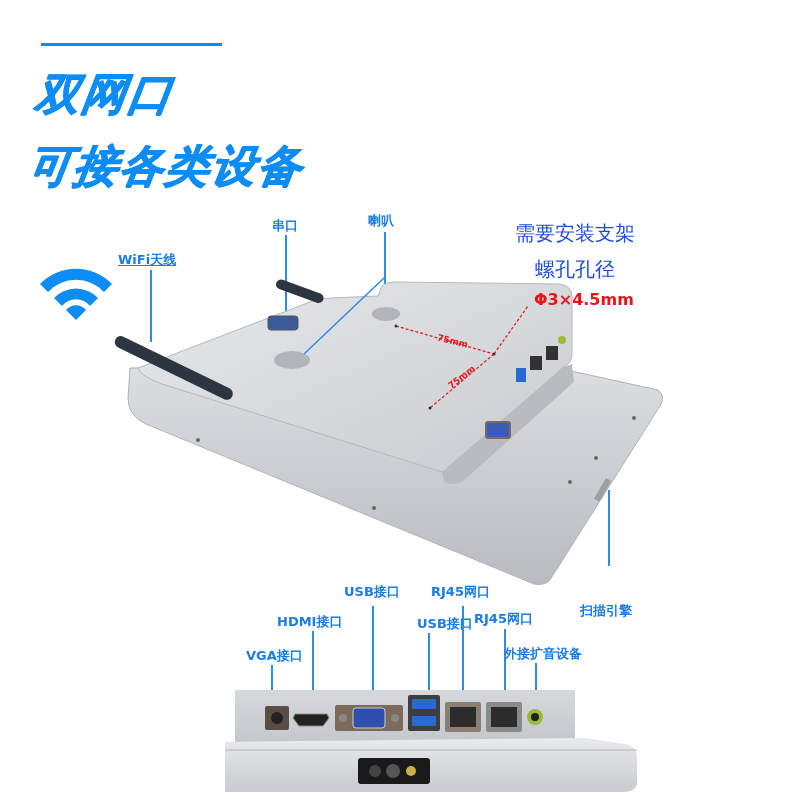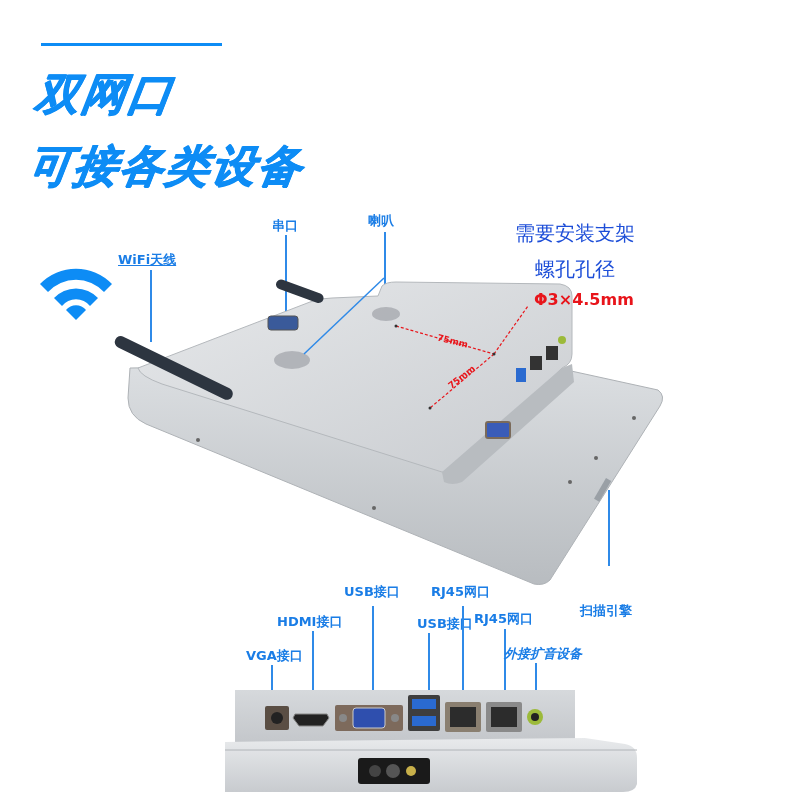--- a/index.html
+++ b/index.html
@@ -128,21 +128,21 @@
 
 <div class="abs lbl" style="left:393px; top:616px;margin-left:24px;">USB接口</div>
 <div class="abs vline" style="left:428px; top:633px; height:60px;"></div>
 
 <div class="abs lbl" style="left:431px; top:584px;">RJ45网口</div>
 <div class="abs vline" style="left:462px; top:606px; height:92px;"></div>
 
 <div class="abs lbl" style="left:474px; top:611px;">RJ45网口</div>
 <div class="abs vline" style="left:504px; top:629px; height:70px;"></div>
 
-<div class="abs lbl" style="left:504px; top:646px;font-style:italic;">外接扩音设备</div>
+<div class="abs lbl" style="left:504px; top:646px;">外接扩音设备</div>
 <div class="abs vline" style="left:535px; top:663px; height:38px;"></div>
 
 <svg class="abs device-bottom" viewBox="0 0 420 119">
   <defs>
     <linearGradient id="g3" x1="0" y1="0" x2="0" y2="1">
       <stop offset="0" stop-color="#d6d9dc"></stop>
       <stop offset="1" stop-color="#c4c7cb"></stop>
     </linearGradient>
     <linearGradient id="g4" x1="0" y1="0" x2="0" y2="1">
       <stop offset="0" stop-color="#e8eaec"></stop>

